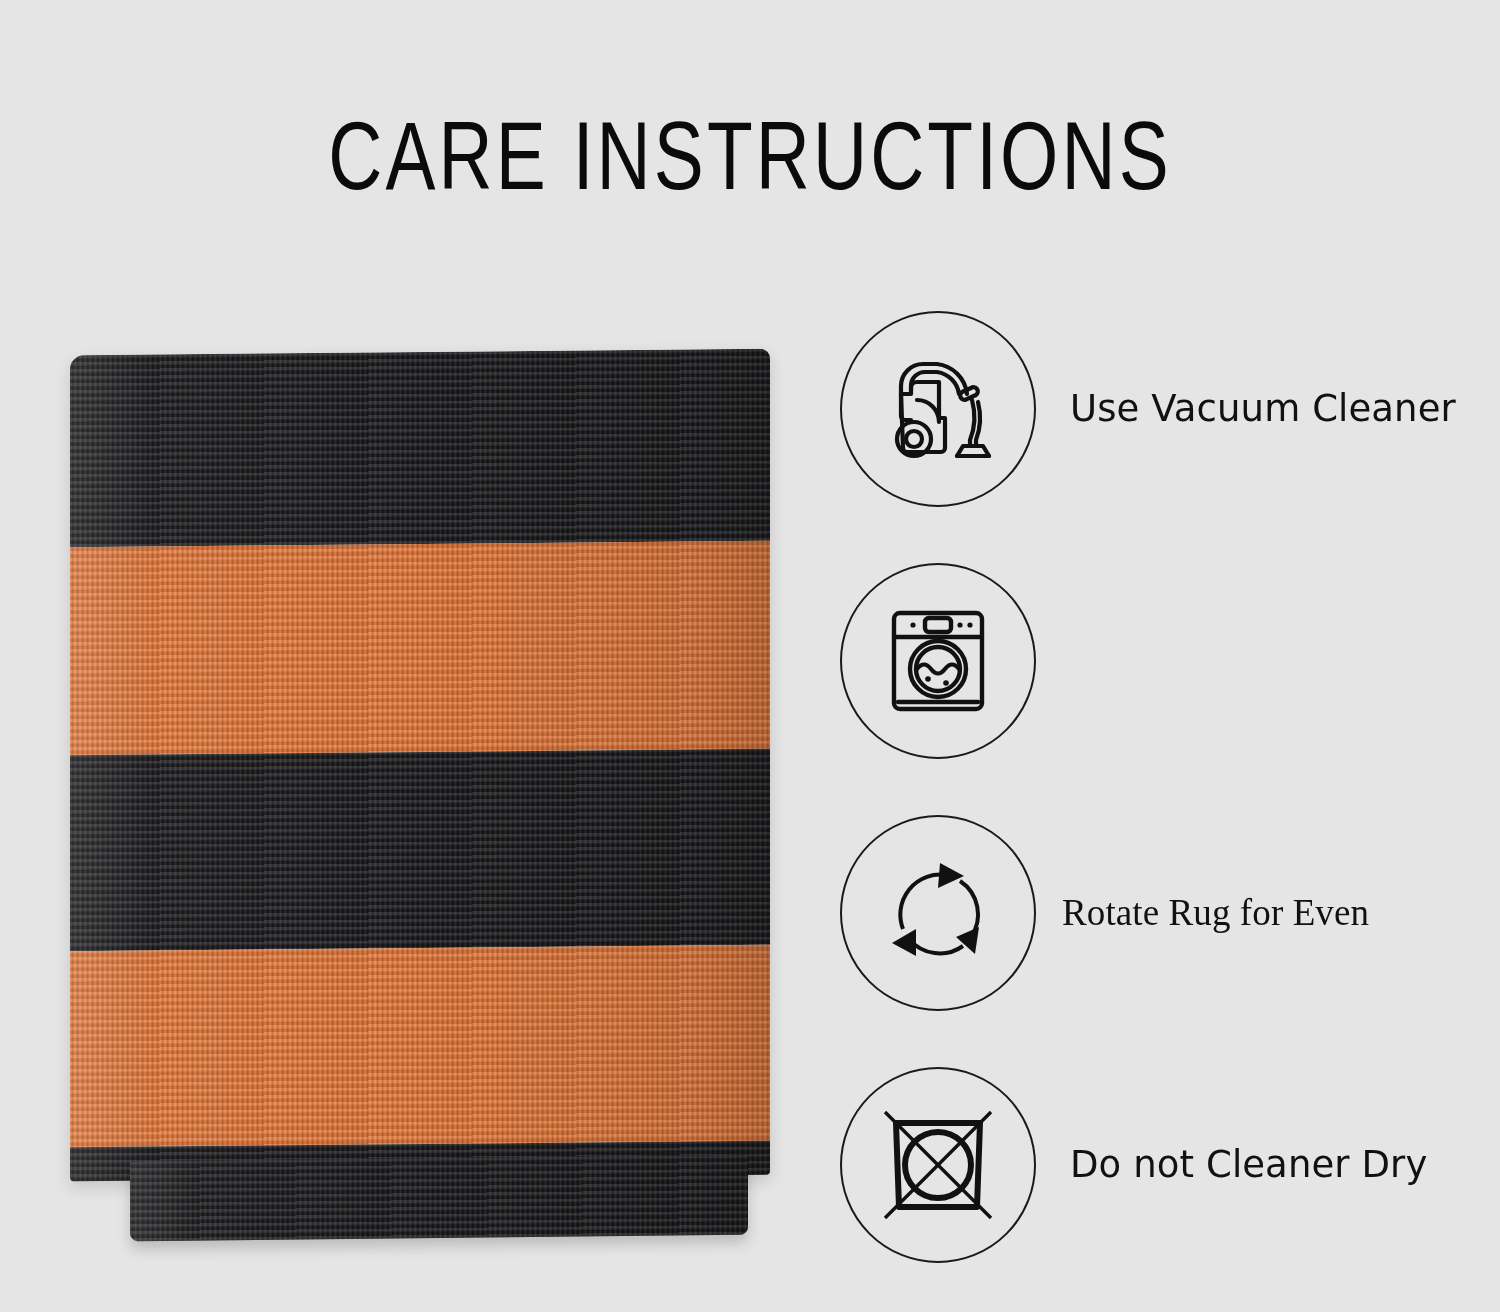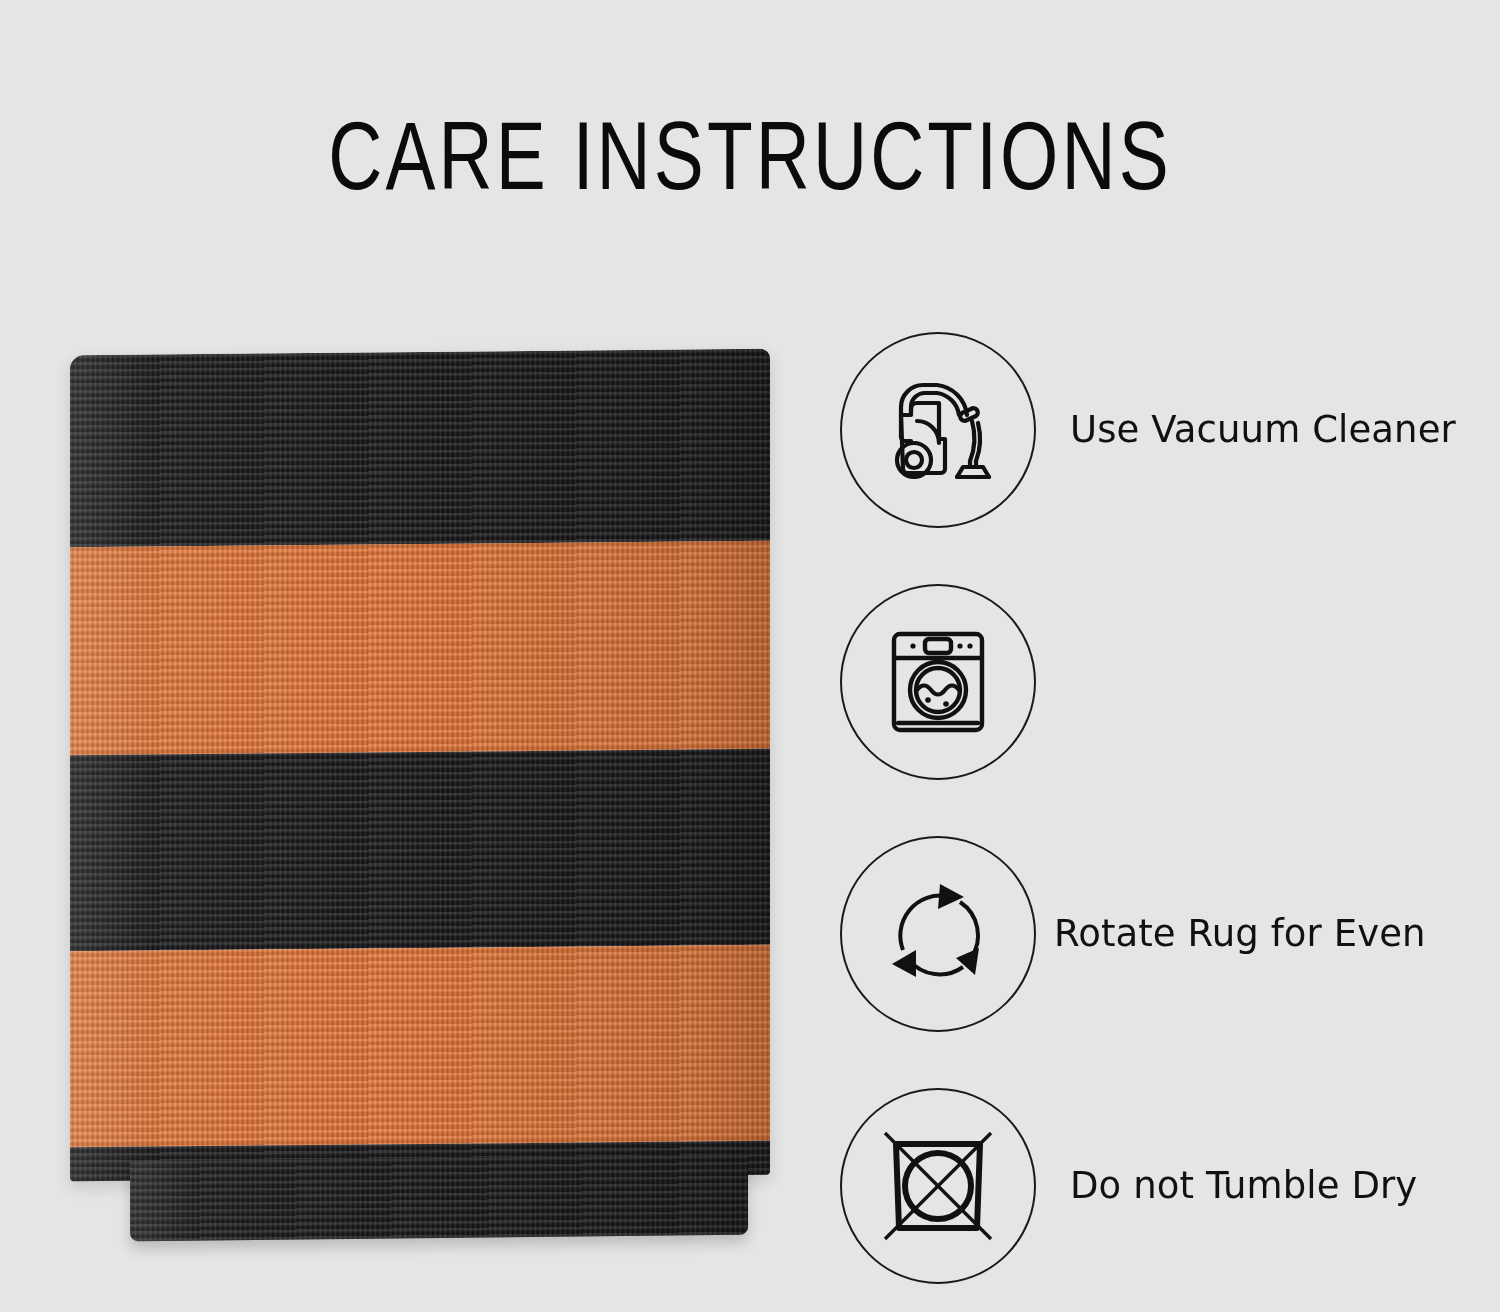--- a/index.html
+++ b/index.html
@@ -136,21 +136,21 @@
   }
   .rug-hem-inner {
     position: absolute;
     inset: 0;
   }
 
   
   .rows {
     position: absolute;
     left: 840px;
-    top: 304px;
+    top: 283px;
     width: 640px;
   }
   .row {
     position: relative;
     display: flex;
     align-items: center;
     height: 252px;
   }
   .icon-circle {
     flex: 0 0 auto;
@@ -170,21 +170,22 @@
     margin-left: 34px;
     font-family: "DejaVu Sans", sans-serif;
     font-size: 37px;
     line-height: 1.28;
     font-weight: 400;
     color: #111;
     letter-spacing: 0.1px;
     max-width: 400px;
   }
   .row-label.two-line {
-    margin-left: 18px;
+    margin-left: 26px;
+    font-family: Liberation Serif, serif;
   }
 </style>
 </head>
 <body>
 
 <div id="canvas">
 
   <div class="page-title">CARE  INSTRUCTIONS</div>
 
   <div class="rug-wrap">
@@ -292,17 +293,17 @@
         <svg width="116" height="116" viewBox="0 0 116 116" fill="none" stroke="#111">
 
           <path d="M16 16 H100 L97 100 H19 Z" stroke-width="6" stroke-linejoin="round"></path>
 
           <circle cx="58" cy="58" r="33" stroke-width="6"></circle>
 
           <path d="M5 5 L111 111" stroke-width="3.4"></path>
           <path d="M111 5 L5 111" stroke-width="3.4"></path>
         </svg>
       </div>
-      <div class="row-label">Do not Tumble Dry</div>
+      <div class="row-label">Do not Cleaner Dry</div>
     </div>
 
   </div>
 </div>
 
 </body></html>

